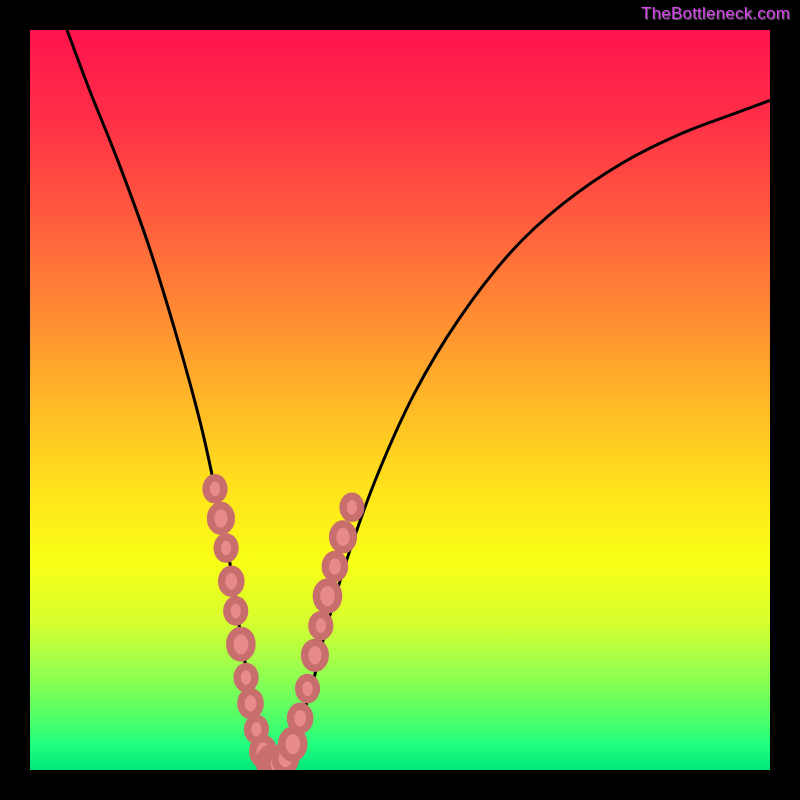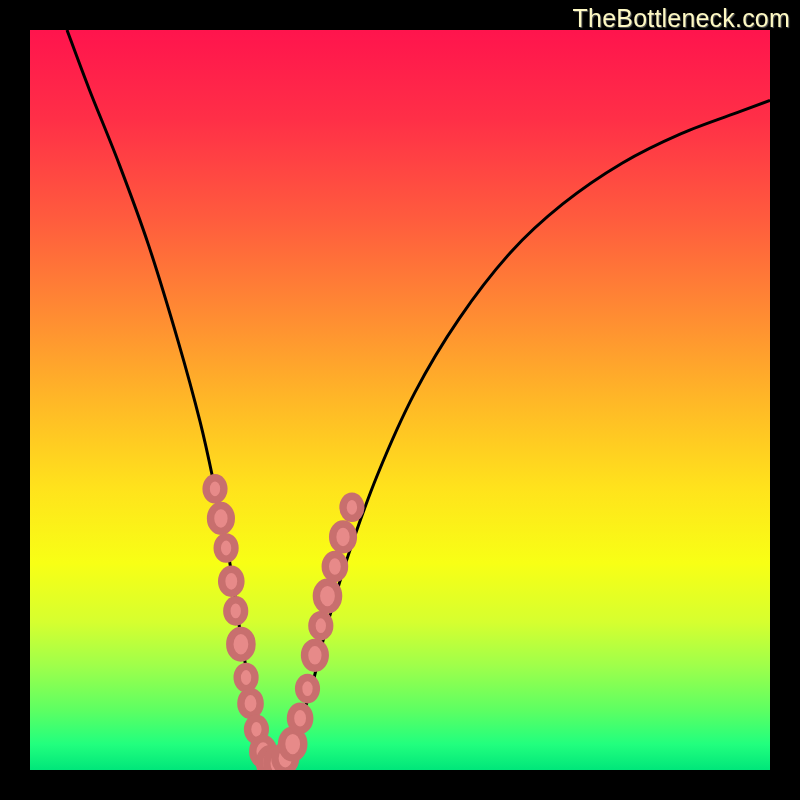--- a/index.html
+++ b/index.html
@@ -29,22 +29,22 @@
     position: absolute;
     left: 0;
     top: 0;
     width: 100%;
     height: 100%;
   }
   .watermark {
     position: absolute;
     top: 4px;
     right: 10px;
-    color: #fef9c3;
-    font-size: 25px;
+    color: #d946ef;
+    font-size: 17px;
     font-weight: 500;
     text-shadow: 1px 1px 1px rgba(255,255,255,0.35);
     letter-spacing: 0.2px;
   }
   svg.curve-layer {
     position: absolute;
     left: 0;
     top: 0;
     width: 100%;
     height: 100%;

